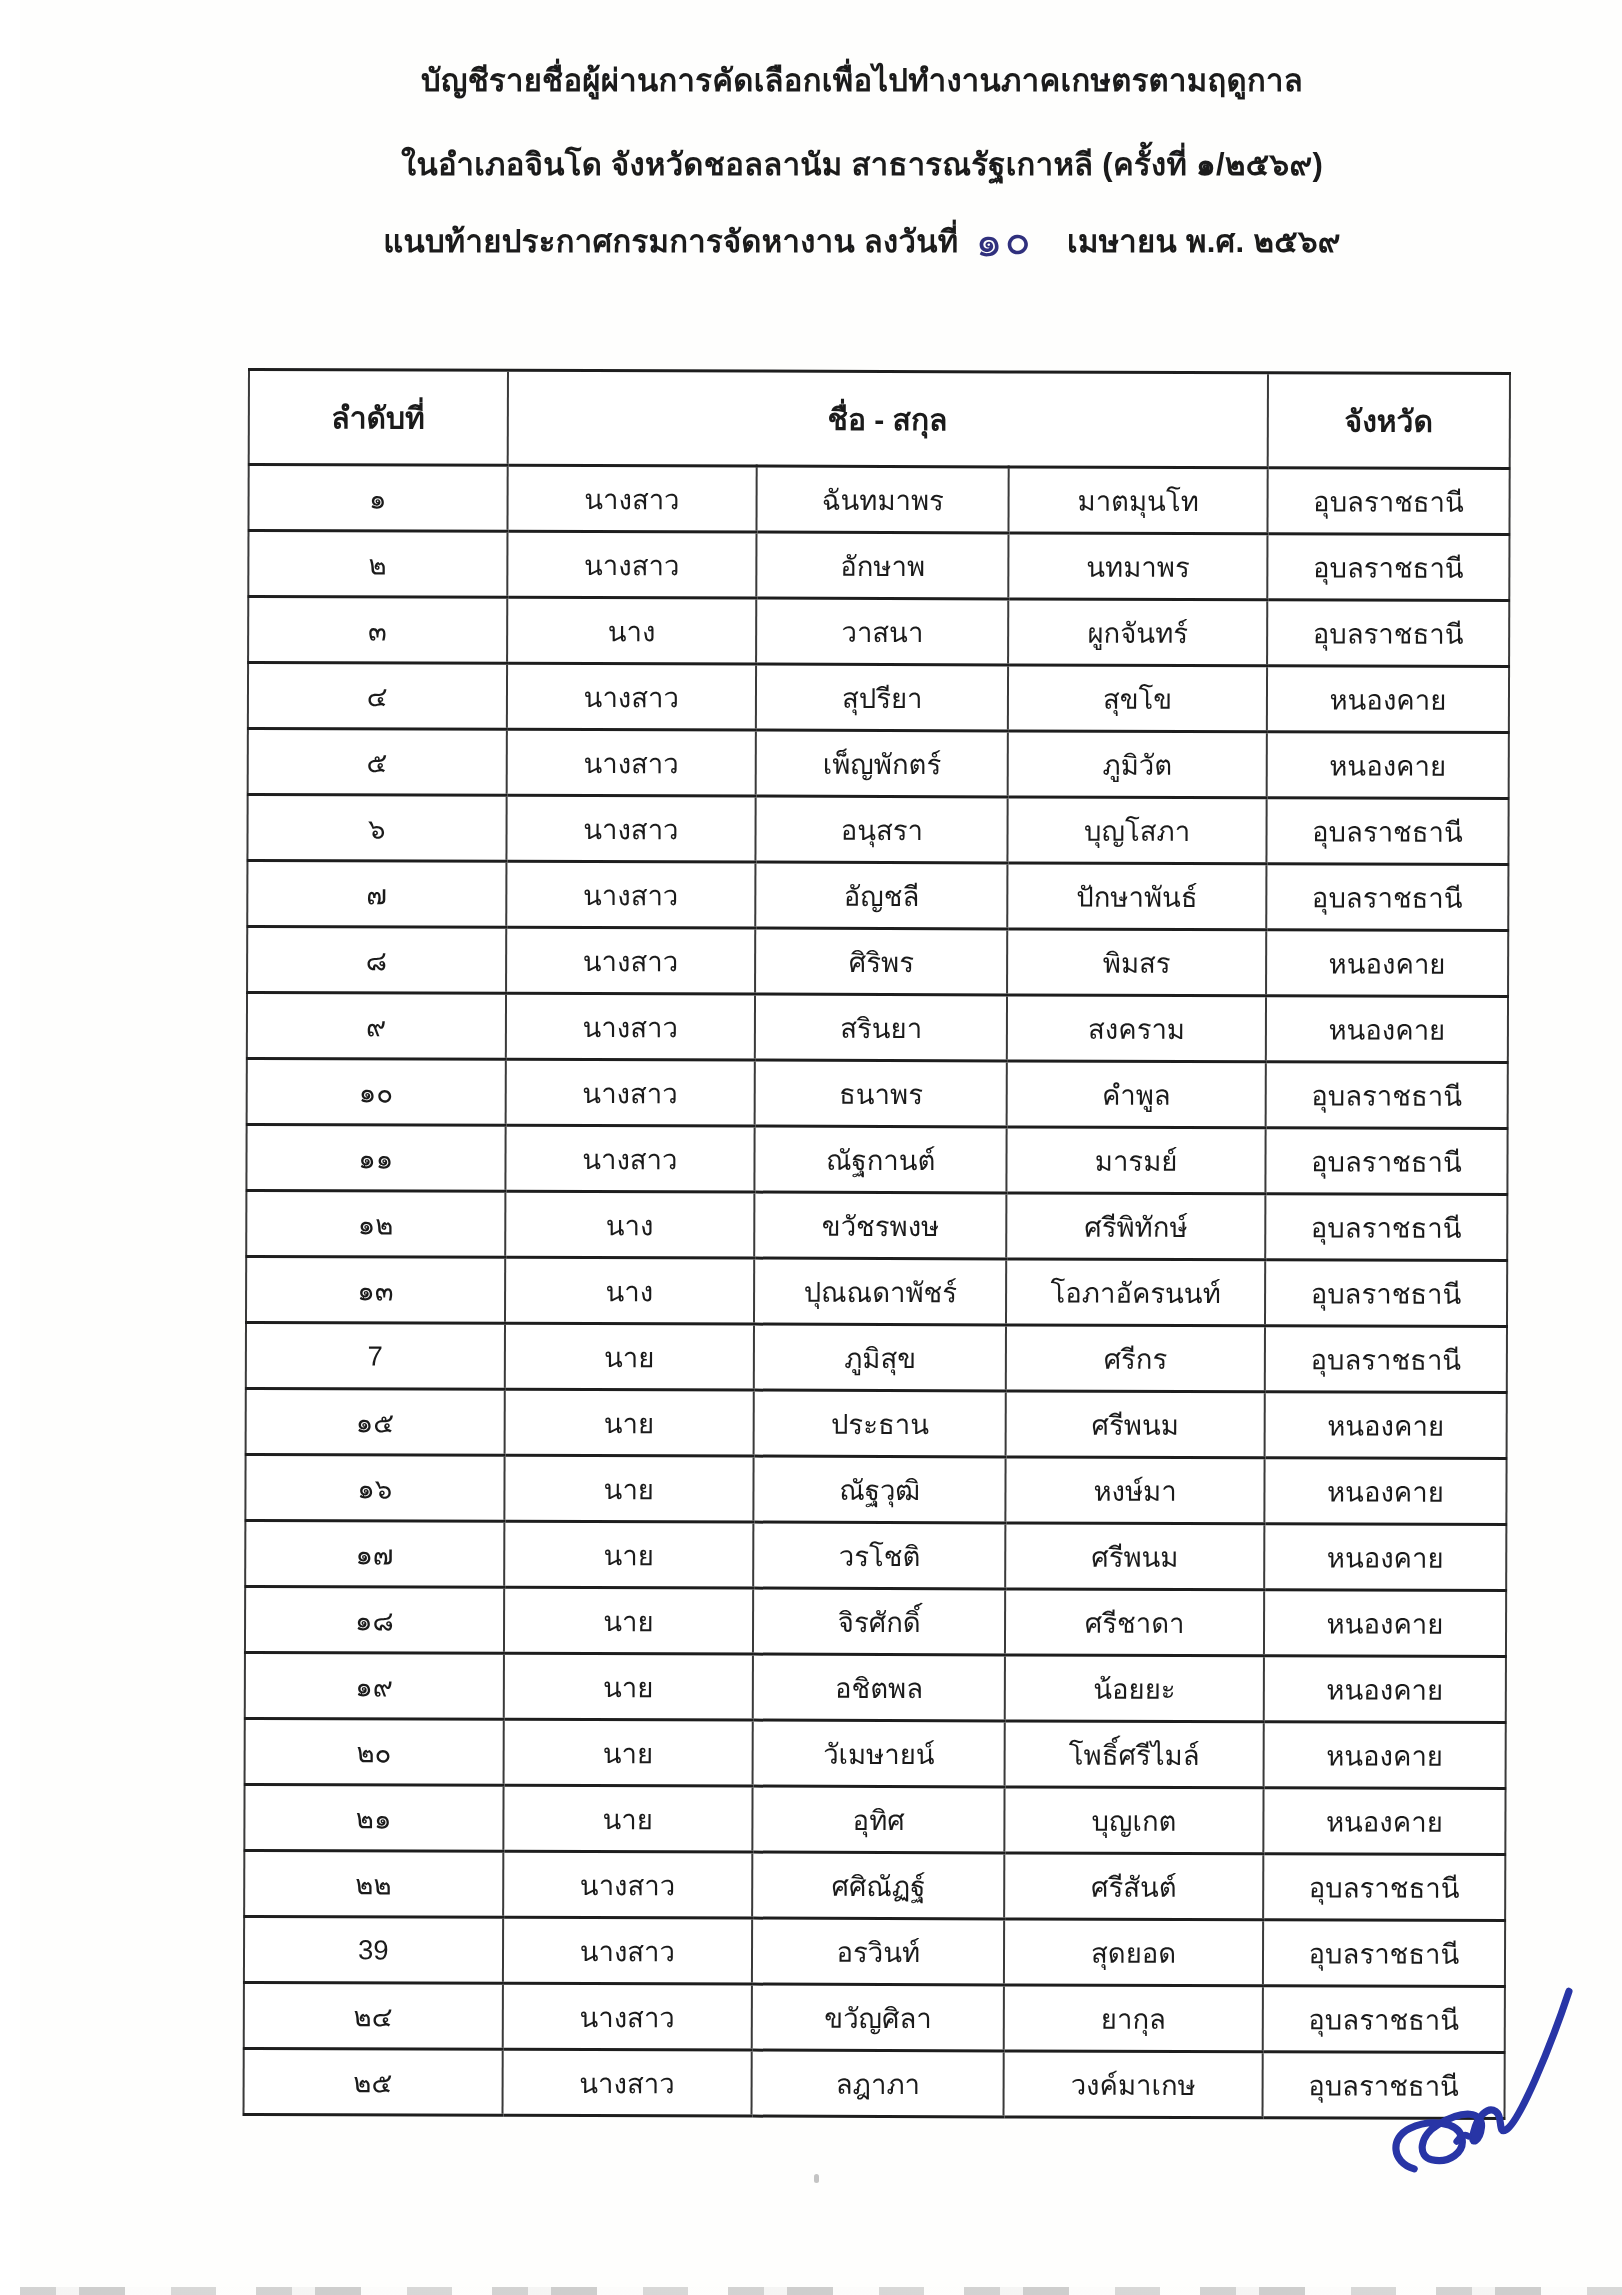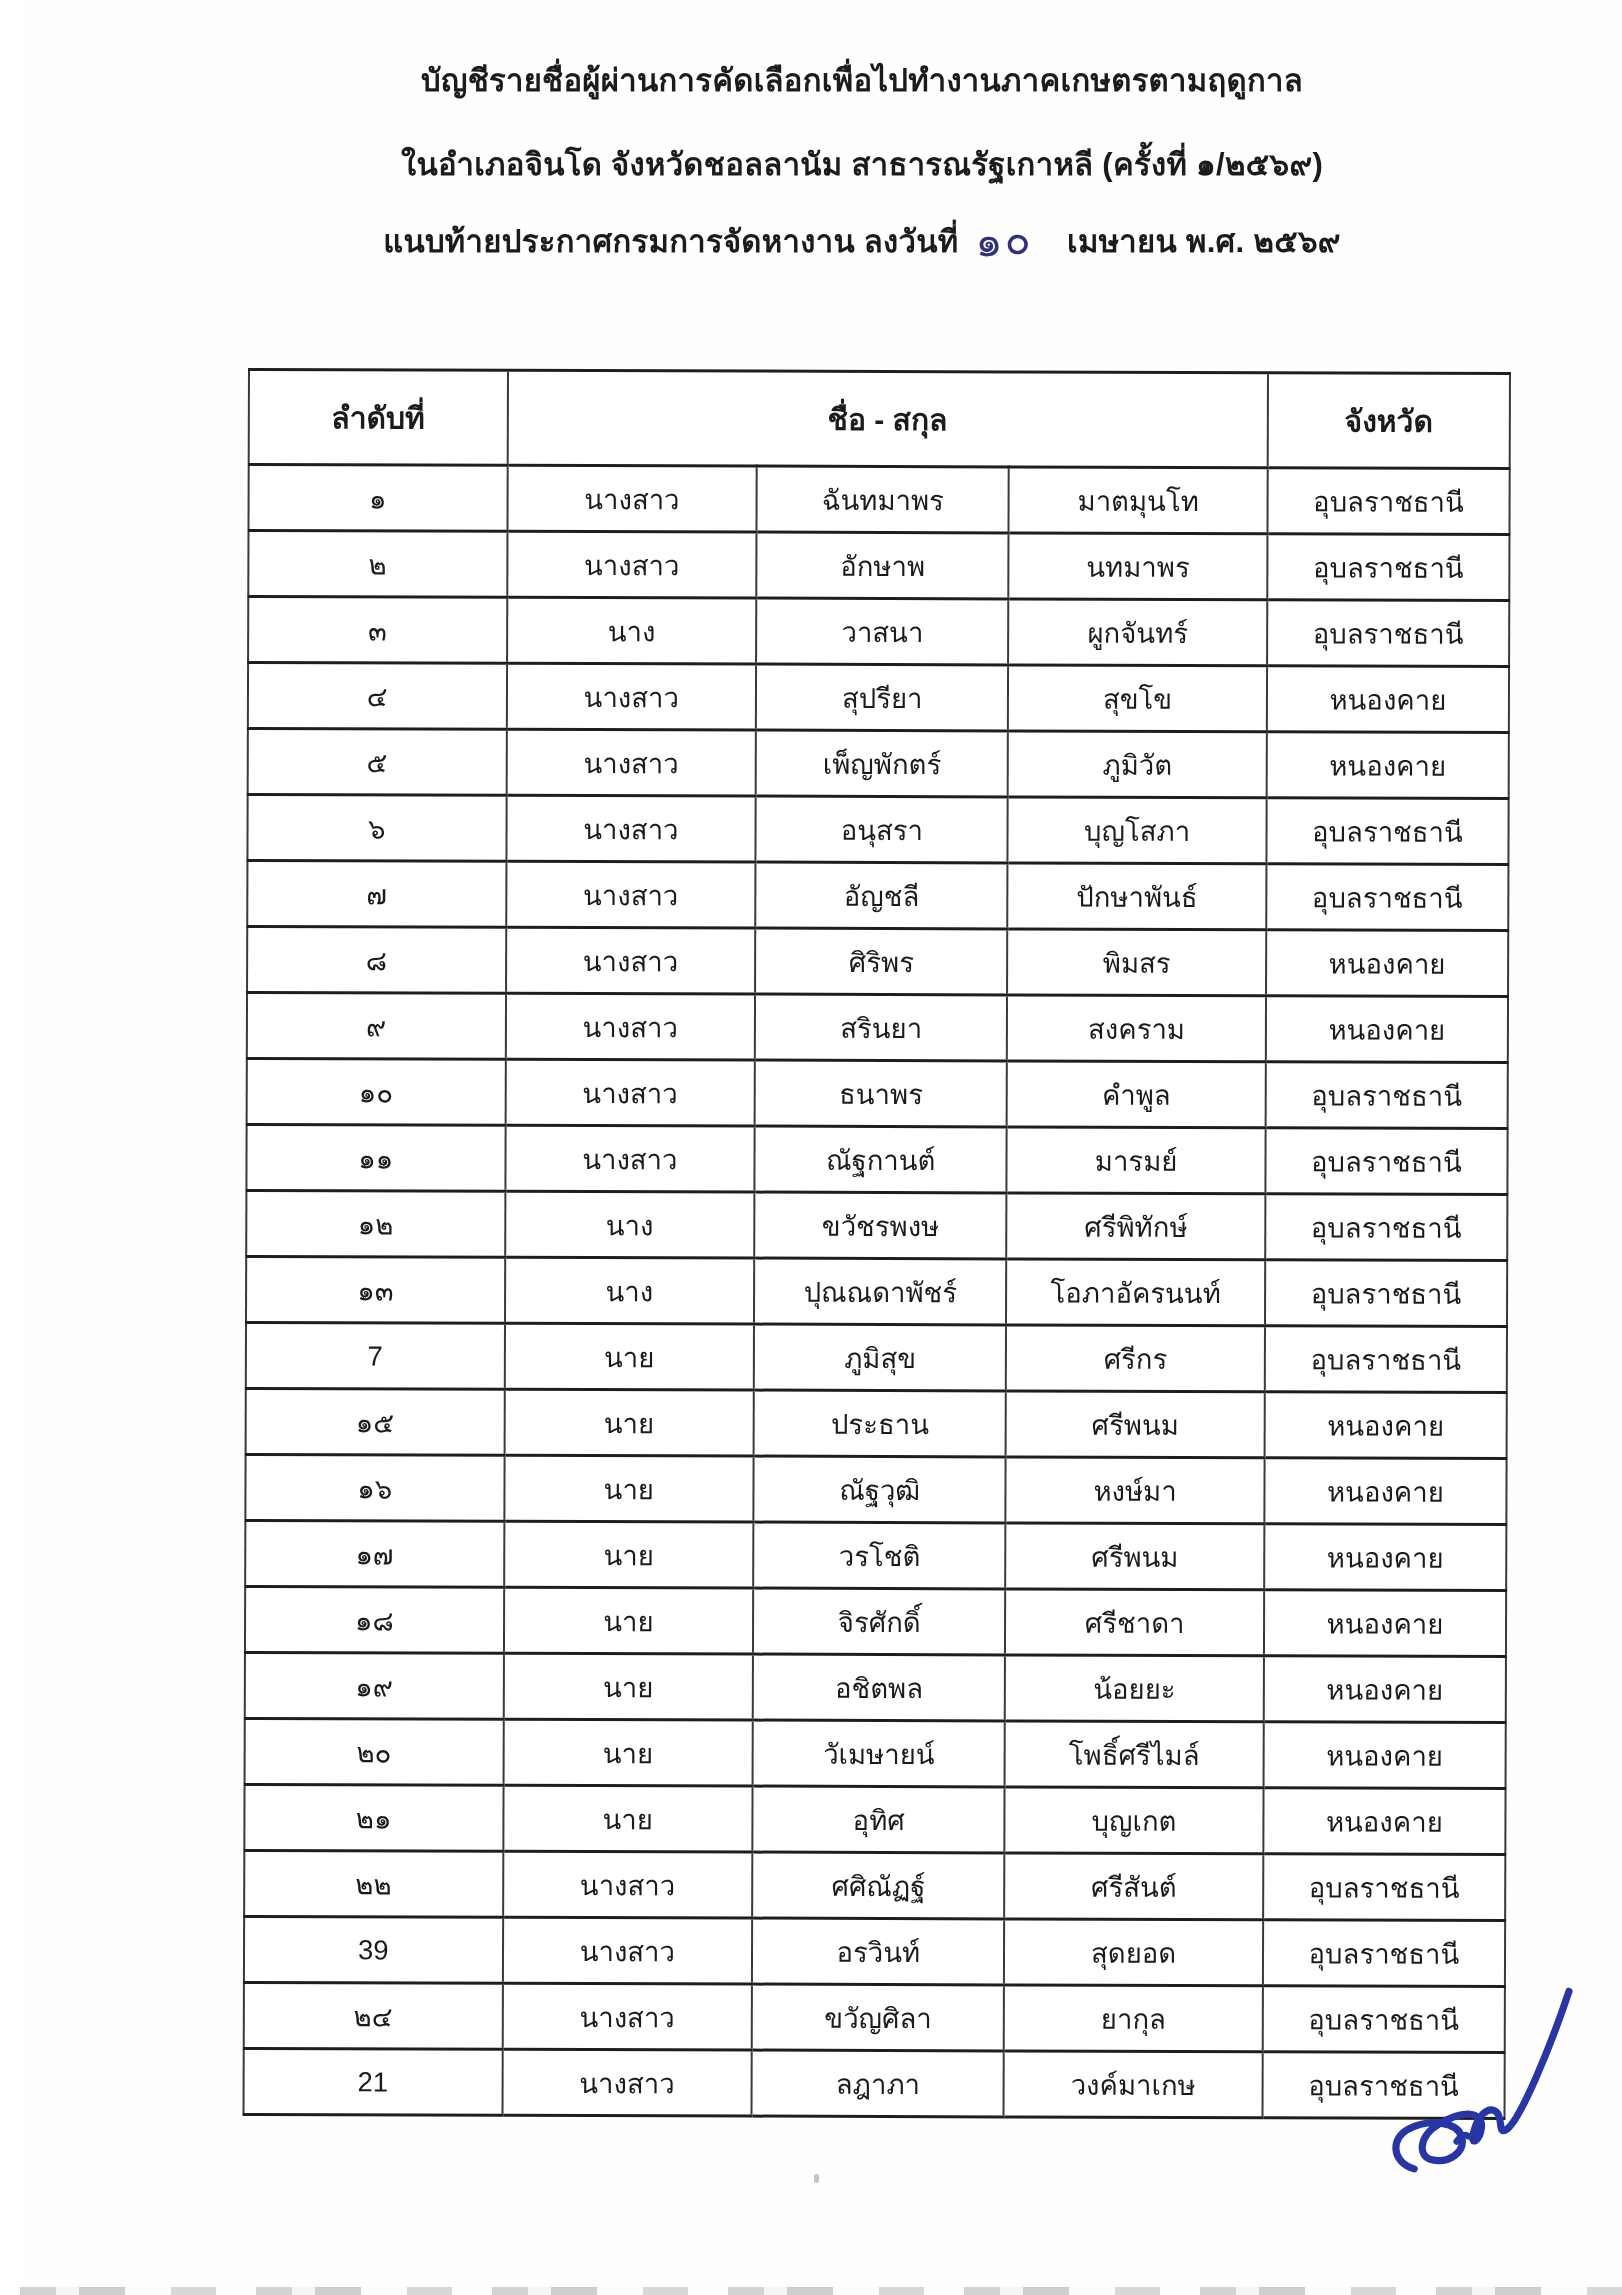--- a/index.html
+++ b/index.html
@@ -316,21 +316,21 @@
             <td>อุบลราชธานี</td>
           </tr>
           <tr>
             <td>๒๔</td>
             <td>นางสาว</td>
             <td>ขวัญศิลา</td>
             <td>ยากุล</td>
             <td>อุบลราชธานี</td>
           </tr>
           <tr>
-            <td>21</td>
+            <td>๒๕</td>
             <td>นางสาว</td>
             <td>ลฎาภา</td>
             <td>วงค์มาเกษ</td>
             <td>อุบลราชธานี</td>
           </tr>
         </tbody>
     </table>
   </div>
 
   <svg class="signature" viewBox="0 0 310 340">

